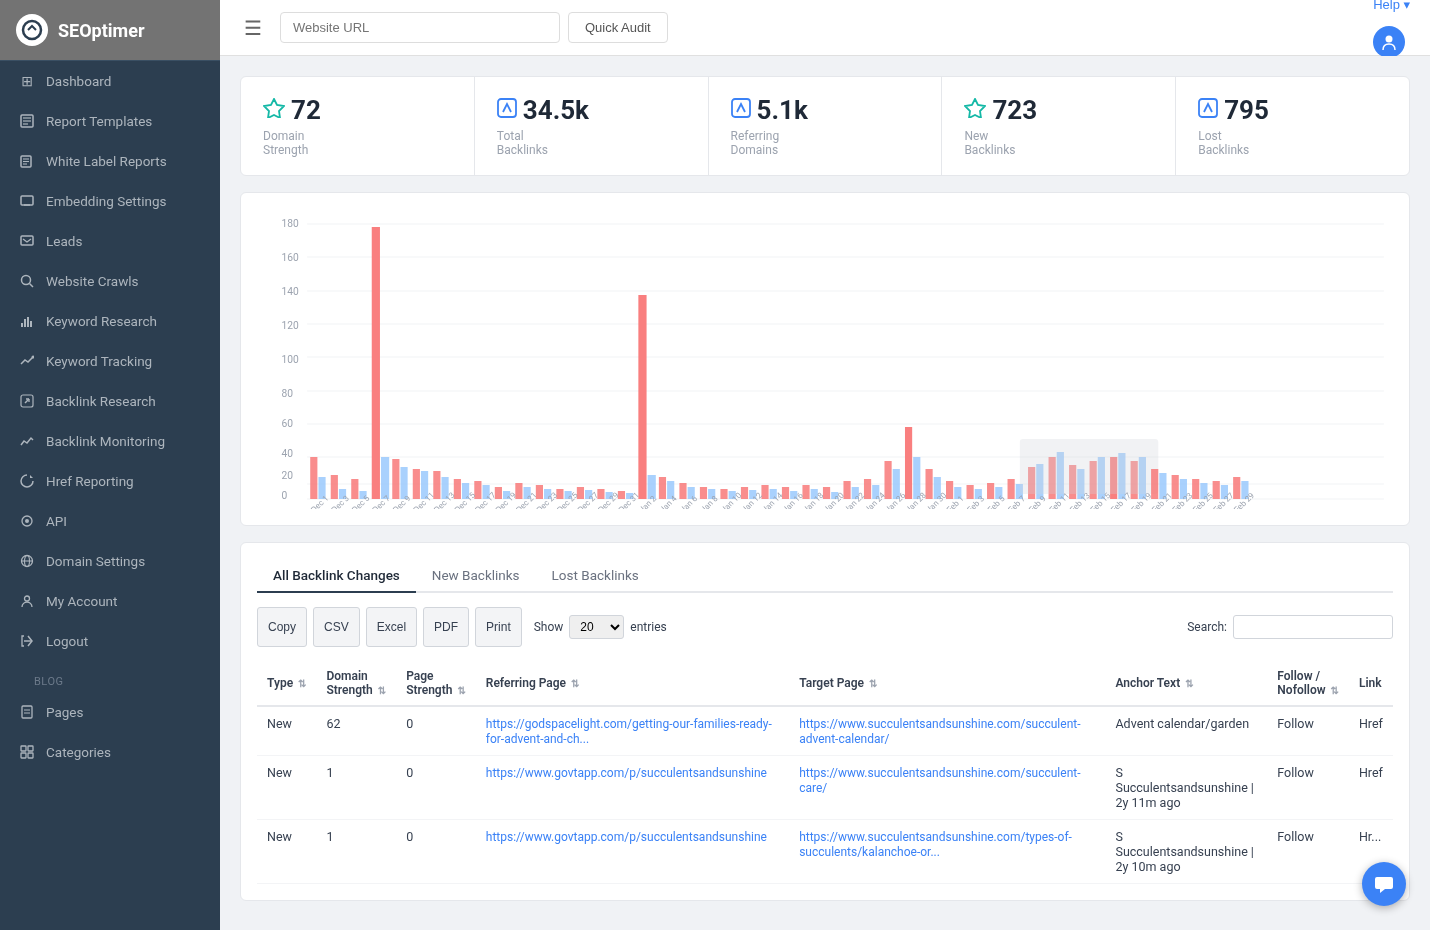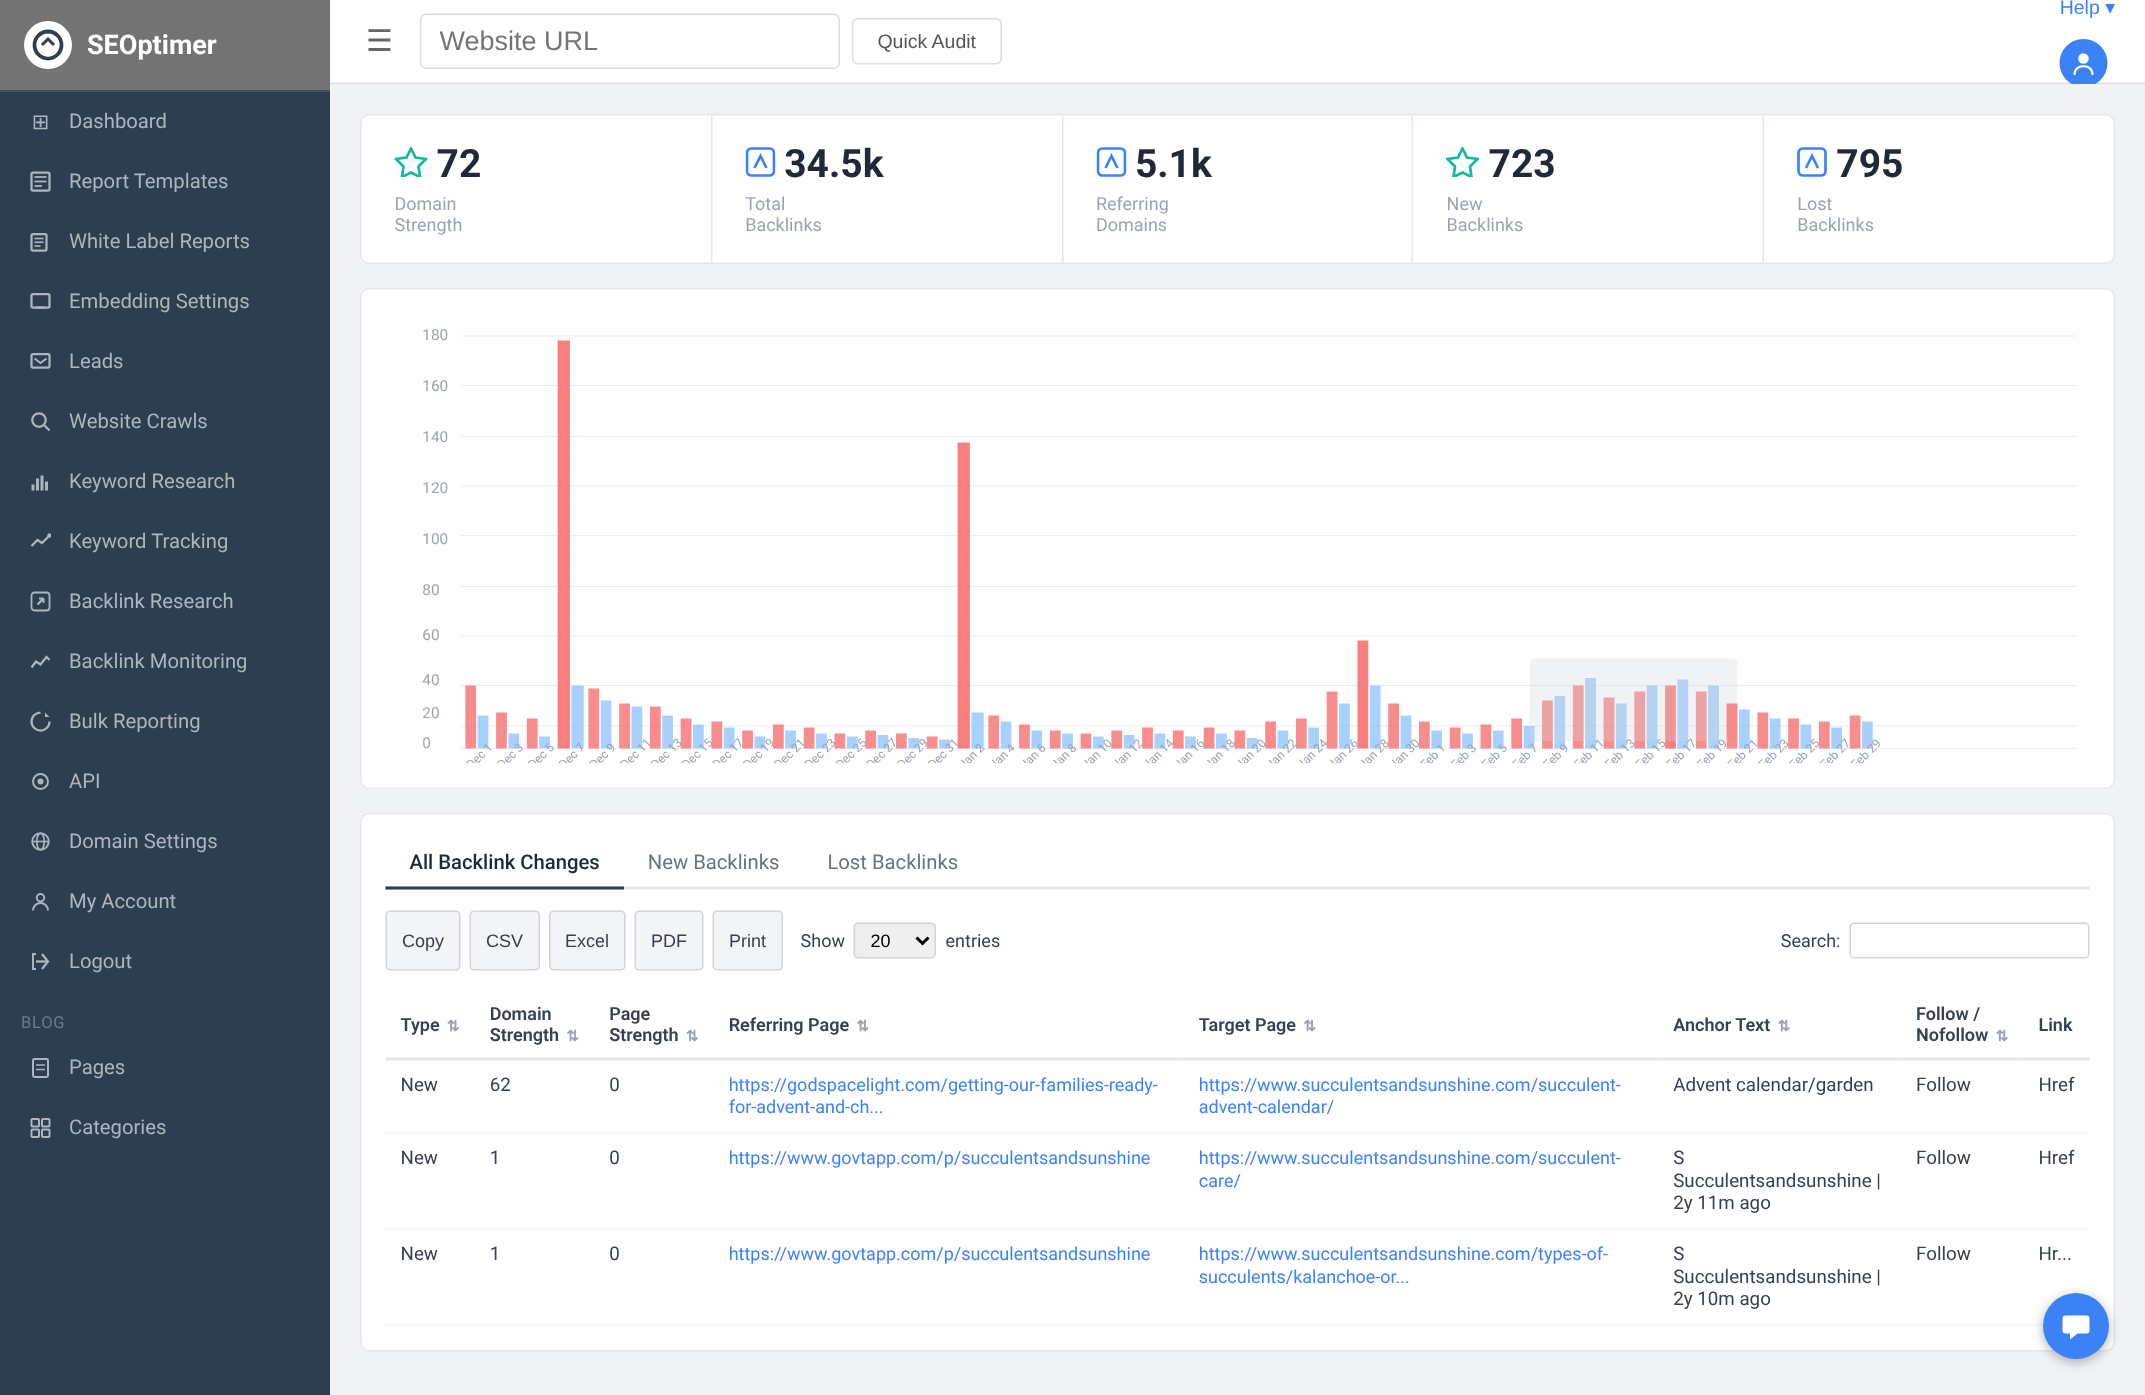--- a/index.html
+++ b/index.html
@@ -48,21 +48,21 @@
       transition: background 0.15s;
     }
     .nav-icon {
       width: 18px; height: 18px;
       margin-right: 10px;
       display: flex; align-items: center; justify-content: center;
       font-size: 14px;
       flex-shrink: 0;
     }
     .nav-section-label {
-      padding: 14px 14px 4px;
+      padding: 14px 34px 4px;
       font-size: 11px;
       color: #6c7a8a;
       text-transform: uppercase;
       letter-spacing: 0.5px;
     }
 
     
     #main {
       flex: 1;
       display: flex;
@@ -86,21 +86,21 @@
       cursor: pointer;
       font-size: 20px;
       color: #666;
       margin-right: 14px;
       padding: 4px;
     }
     .url-input {
       border: 1px solid #ddd;
       border-radius: 4px;
       padding: 7px 12px;
-      font-size: 18px;
+      font-size: 13px;
       color: #999;
       width: 280px;
       outline: none;
     }
     .quick-audit-btn {
       background: white;
       border: 1px solid #ddd;
       border-radius: 4px;
       padding: 7px 16px;
       font-size: 13px;
@@ -399,21 +399,21 @@
       </span>
       <span>Backlink Monitoring</span>
     </div>
     <div class="nav-item">
       <span class="nav-icon">
         <svg width="14" height="14" viewBox="0 0 14 14" fill="none">
             <path d="M7 1 C4 1 1 3.5 1 7 C1 10.5 4 13 7 13 C10 13 13 10.5 13 7" stroke="#adb5bd" stroke-width="1.5" fill="none"></path>
             <path d="M10 1 L13 4 L10 4 Z" fill="#adb5bd"></path>
           </svg>
       </span>
-      <span>Bulk Reporting</span>
+      <span>Href Reporting</span>
     </div>
     <div class="nav-item">
       <span class="nav-icon">
         <svg width="14" height="14" viewBox="0 0 14 14" fill="none">
             <circle cx="7" cy="7" r="2" fill="#adb5bd"></circle>
             <circle cx="7" cy="7" r="5" stroke="#adb5bd" stroke-width="1.3" fill="none"></circle>
           </svg>
       </span>
       <span>API</span>
     </div>

